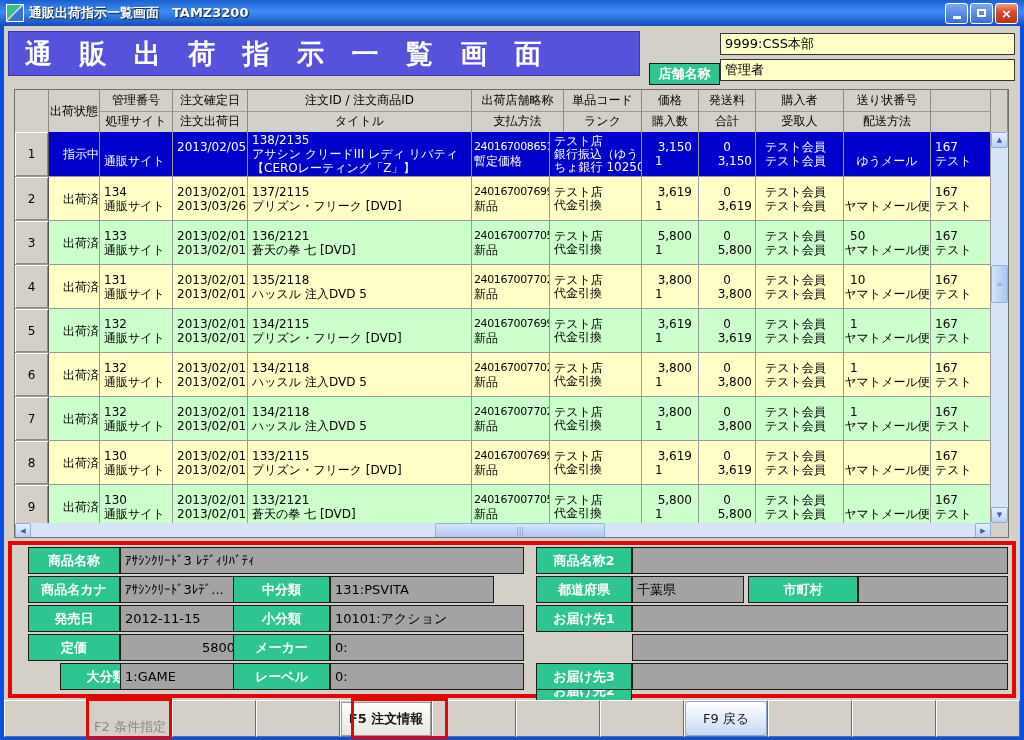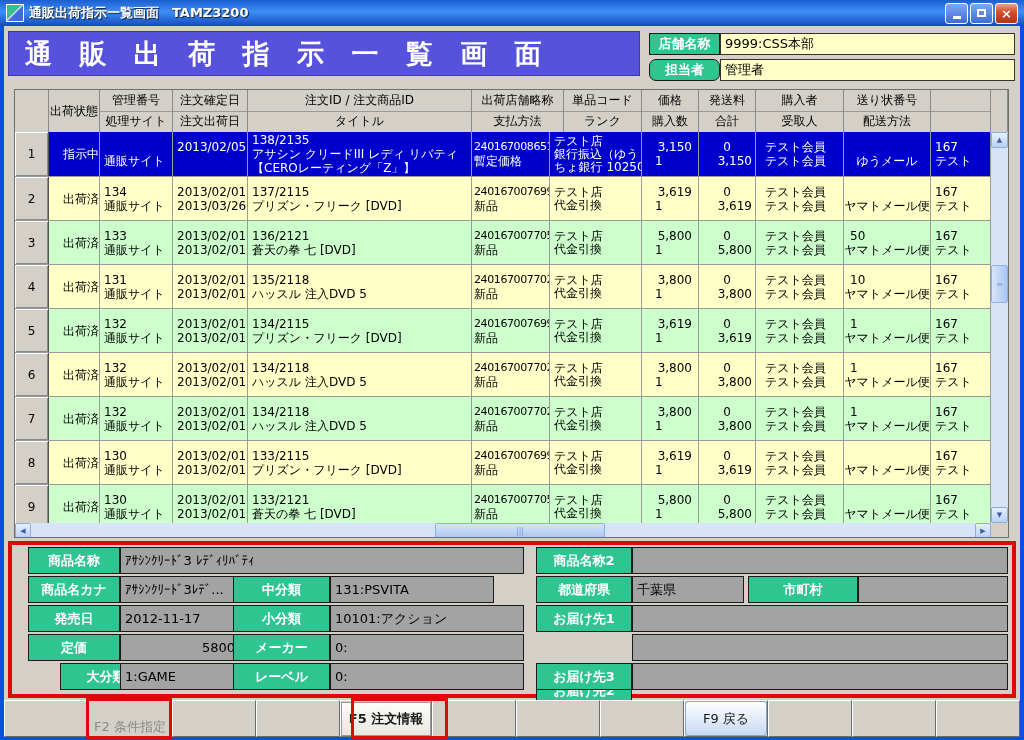--- a/index.html
+++ b/index.html
@@ -18,21 +18,21 @@
   .tbtn.close{background:linear-gradient(#f0a088,#d5502f 40%,#b33318);color:#fff;font-size:13px;font-weight:bold;line-height:1;}
   .glyph-min{width:8px;height:3px;background:#fff;margin-top:9px;}
   .glyph-max{width:9px;height:8px;border:2px solid #fff;box-sizing:border-box;}
   
   .client{position:absolute;left:4px;top:26px;width:1016px;height:710px;background:#d4d0c8;}
   
   .screen-title{position:absolute;left:8px;top:31px;width:632px;height:45px;background:#5752db;
     border:1px solid #3c38a8;color:#fff;font-weight:bold;font-size:27px;letter-spacing:9px;
     display:flex;align-items:center;padding-left:16px;box-sizing:border-box;white-space:nowrap;}
   .hd-label{position:absolute;height:22px;background:#2ec591;border:1px solid #1b1b1b;color:#fff;
-    font-weight:bold;font-size:13px;display:flex;align-items:center;justify-content:center;box-sizing:border-box;}
+    font-weight:bold;font-size:13px;display:flex;align-items:center;justify-content:center;box-sizing:border-box;margin-top:30px;}
   .hd-value{position:absolute;height:22px;background:#ffffc8;border:1px solid #333;color:#000;
     font-size:13px;display:flex;align-items:center;padding-left:4px;box-sizing:border-box;}
   
   .grid{position:absolute;left:14px;top:89px;width:995px;height:449px;background:#d4d0c8;
     border:1px solid #6f6f6f;box-sizing:border-box;overflow:hidden;font-size:12px;}
   .thead{position:absolute;left:0;top:0;height:42px;display:flex;background:#d4d0c8;border-bottom:1px solid #666;}
   .hcol{border-right:1px solid #8a8a8a;display:flex;flex-direction:column;box-sizing:border-box;}
   .hcell{flex:1;display:flex;align-items:center;justify-content:center;white-space:nowrap;overflow:hidden;}
   .hcell.top{border-bottom:1px solid #9a9a9a;}
   .tbody{position:absolute;left:0;top:42px;width:976px;height:391px;overflow:hidden;}
@@ -630,21 +630,21 @@
     <div class="dlabel" style="left:16px;top:31px;width:92px;">商品名カナ</div>
     <div class="dvalue" style="left:108px;top:31px;width:120px;">ｱｻｼﾝｸﾘｰﾄﾞ3ﾚﾃﾞ...</div>
     <div class="dlabel" style="left:221px;top:31px;width:97px;">中分類</div>
     <div class="dvalue" style="left:318px;top:31px;width:164px;">131:PSVITA</div>
     <div class="dlabel" style="left:524px;top:31px;width:96px;">都道府県</div>
     <div class="dvalue" style="left:620px;top:31px;width:112px;">千葉県</div>
     <div class="dlabel" style="left:736px;top:31px;width:110px;">市町村</div>
     <div class="dvalue" style="left:846px;top:31px;width:150px;"></div>
 
     <div class="dlabel" style="left:16px;top:60px;width:92px;">発売日</div>
-    <div class="dvalue" style="left:108px;top:60px;width:120px;">2012-11-17</div>
+    <div class="dvalue" style="left:108px;top:60px;width:120px;">2012-11-15</div>
     <div class="dlabel" style="left:221px;top:60px;width:97px;">小分類</div>
     <div class="dvalue" style="left:318px;top:60px;width:194px;">10101:アクション</div>
     <div class="dlabel" style="left:524px;top:60px;width:96px;">お届け先1</div>
     <div class="dvalue" style="left:620px;top:60px;width:376px;"></div>
 
     <div class="dlabel" style="left:16px;top:89px;width:92px;">定価</div>
     <div class="dvalue right" style="left:108px;top:89px;width:120px;">5800</div>
     <div class="dlabel" style="left:221px;top:89px;width:97px;">メーカー</div>
     <div class="dvalue" style="left:318px;top:89px;width:194px;">0:</div>
     <div class="dlabel" style="left:524px;top:89px;width:96px;margin-top:43px;">お届け先2</div>

